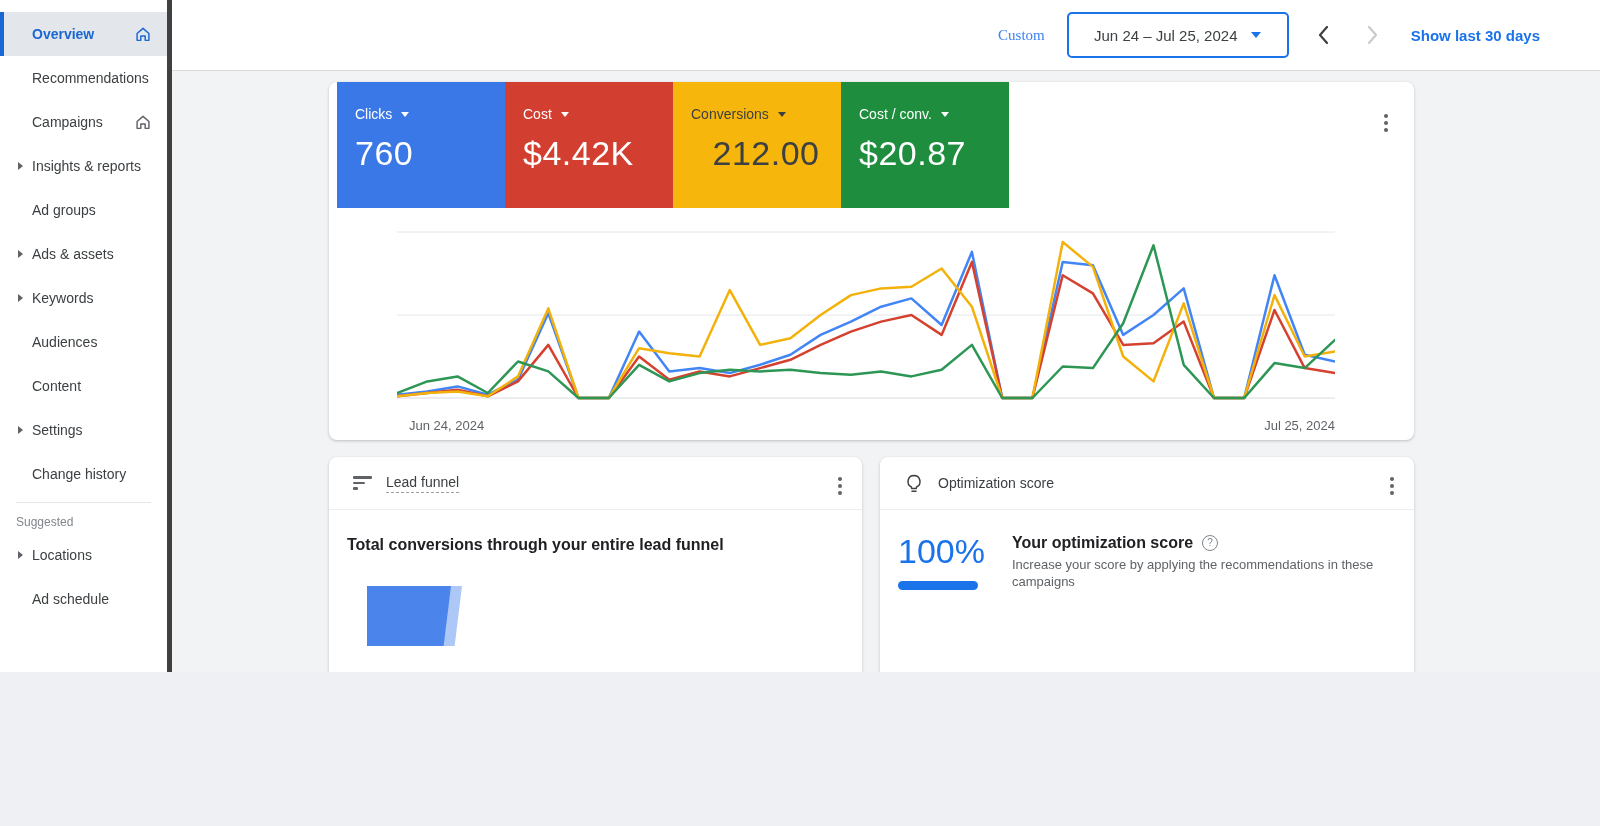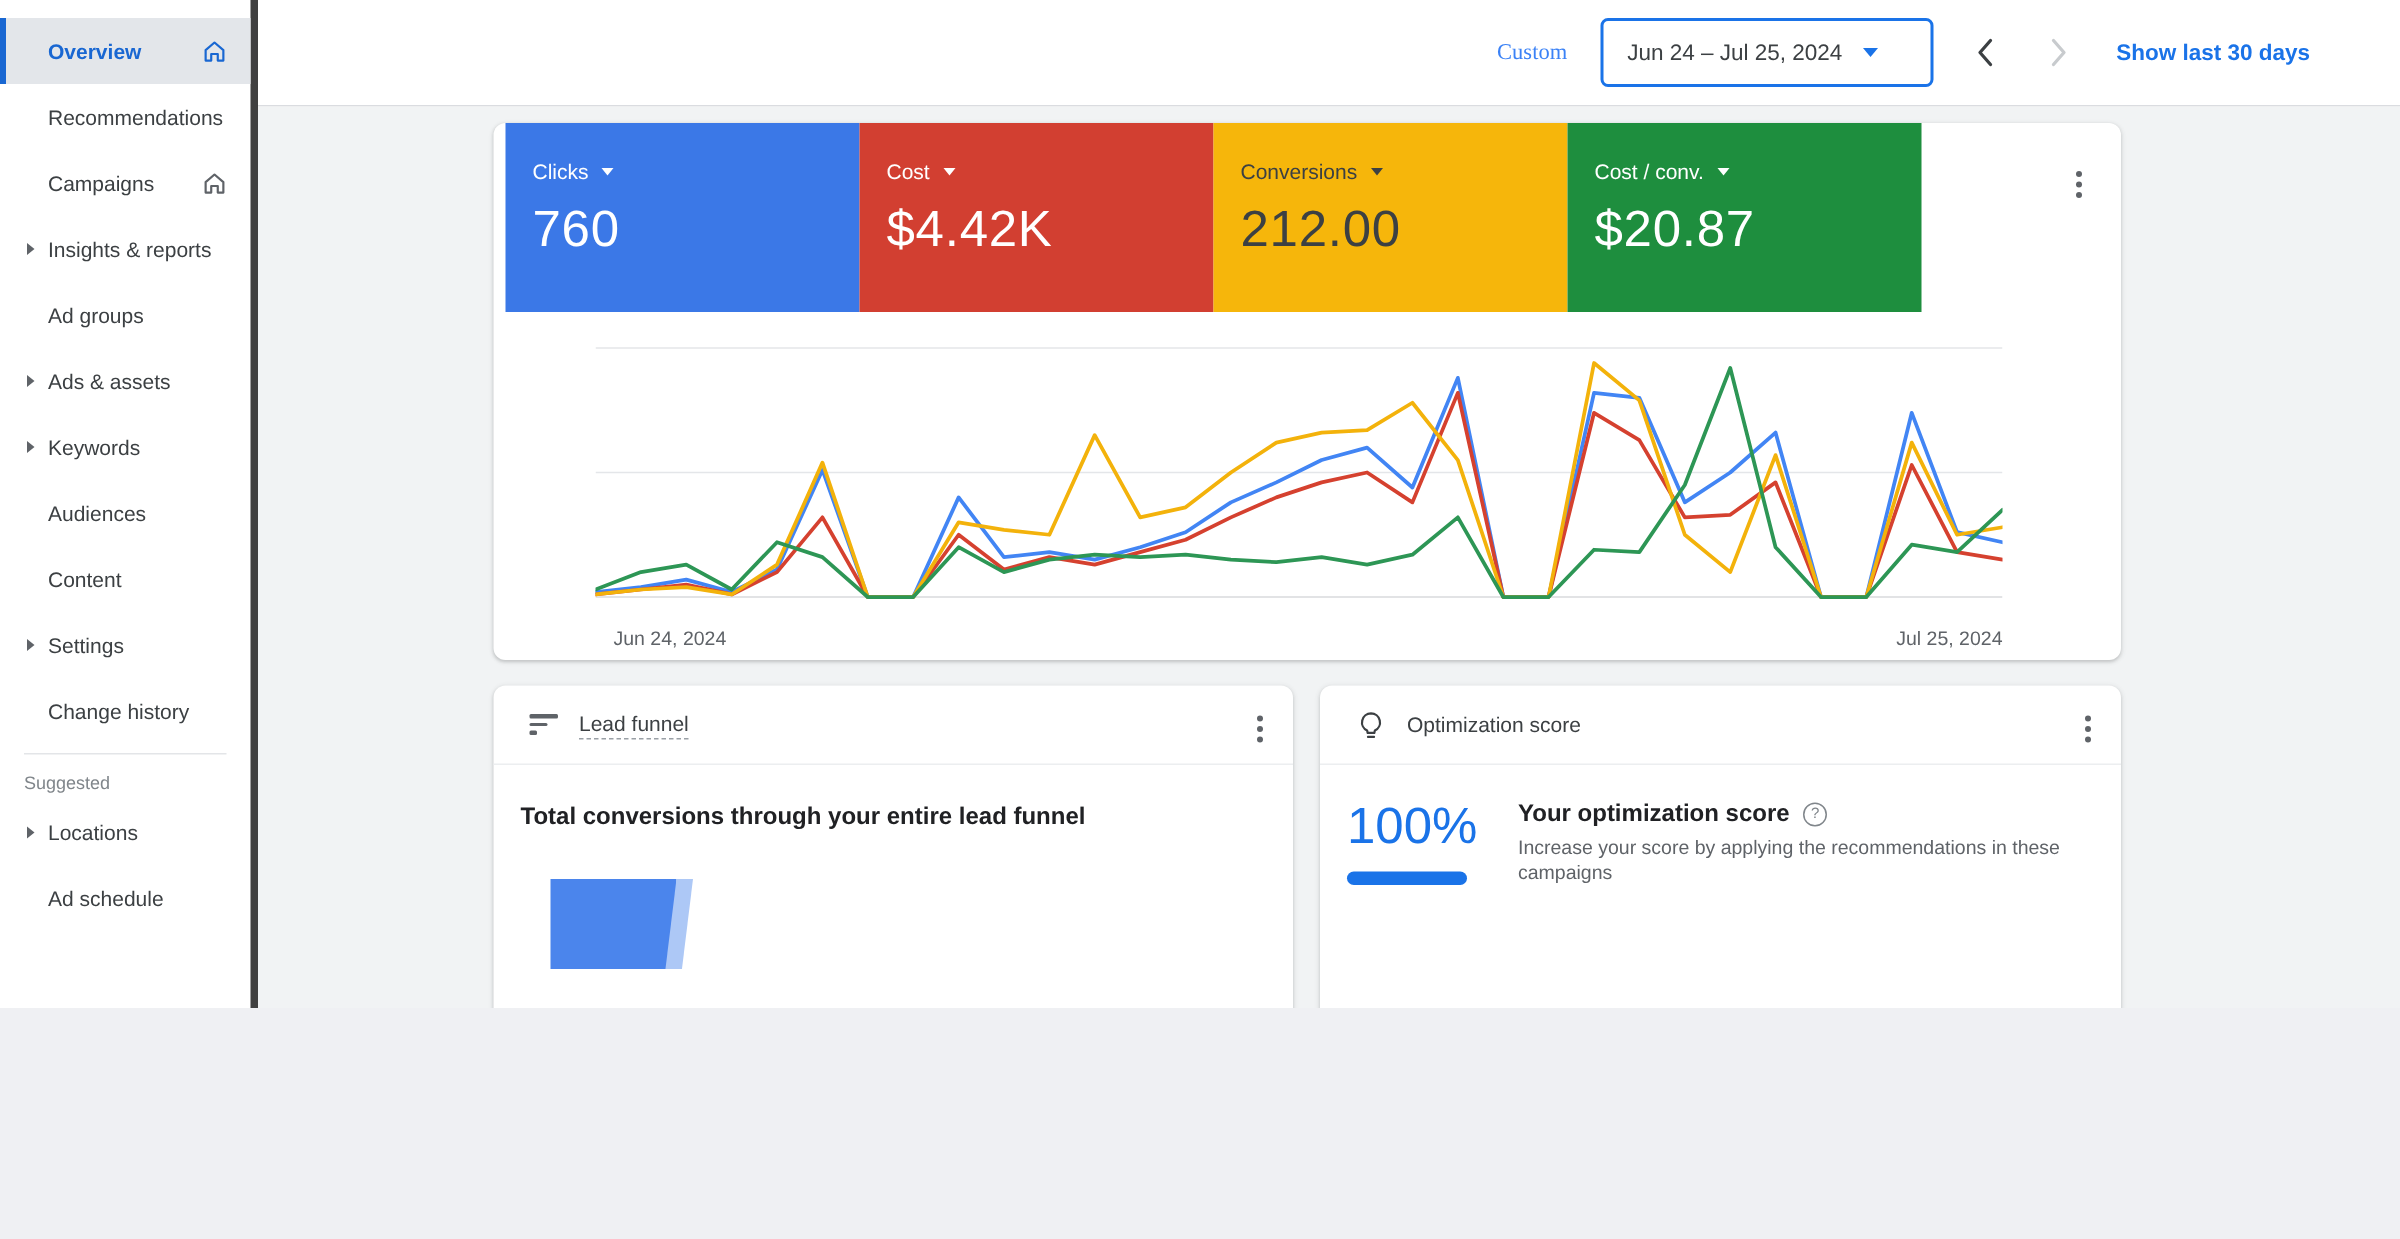--- a/index.html
+++ b/index.html
@@ -31,34 +31,34 @@
   .side-item.selected { background:#e3e6ea; color:#1967d2; font-weight:bold; }
   .side-item.selected::before { content:""; position:absolute; left:0; top:0; bottom:0; width:4px; background:#1967d2; }
   .side-item.selected svg.home { color:#1967d2; }
   .side-divider { height:1px; background:#e3e5e8; margin:6px 16px 2px 16px; }
   .side-section { font-size:12px; color:#80868b; padding:10px 0 4px 16px; }
 
   
   .main { flex:1 1 auto; display:flex; flex-direction:column; min-width:0; }
   .datebar { height:71px; background:#fff; border-bottom:1px solid #dadce0; box-shadow:0 1px 2px rgba(0,0,0,.05); display:flex; align-items:center; justify-content:flex-end; padding-right:60px; gap:22px; flex:0 0 auto; }
   .custom-label { font-size:15px; color:#3b82f6;font-family:Liberation Serif, serif; }
-  .date-box { height:46px; min-width:222px; border:2px solid #1a73e8; border-radius:5px; display:flex; align-items:center; gap:14px; padding:0 16px; font-size:15px; color:#3c4043; background:#fff; cursor:pointer; }
+  .date-box { height:46px; min-width:222px; border:2px solid #1a73e8; border-radius:5px; display:flex; align-items:center; justify-content:center; gap:14px; padding:0 16px; font-size:15px; color:#3c4043; background:#fff; cursor:pointer; }
   .date-caret { width:0; height:0; border-top:6px solid #1a73e8; border-left:5px solid transparent; border-right:5px solid transparent; }
   .nav-chevron { width:26px; height:26px; display:flex; align-items:center; justify-content:center; cursor:pointer; color:#3c4043; }
   .nav-chevron.disabled { color:#c8cbce; cursor:default; }
   .show-last { font-size:15px; font-weight:bold; color:#1a73e8; cursor:pointer; margin-left:4px; }
 
   
   .canvas { flex:1 1 auto; background:#f1f3f4; position:relative; overflow:hidden; }
   .card { position:absolute; background:#fff; border-radius:8px; box-shadow:0 1px 2px rgba(60,64,67,.18), 0 1px 3px 1px rgba(60,64,67,.08); }
 
   
   .chart-card { left:157px; top:11px; width:1085px; height:358px; }
   .metric-band { position:absolute; left:8px; top:0; display:flex; }
-  .metric-seg { width:236px; height:126px; padding:24px 0 0 18px; cursor:pointer; }
+  .metric-seg { width:168px; height:126px; padding:24px 0 0 18px; cursor:pointer; }
   .m-label { font-size:14px; display:flex; align-items:center; }
   .caret { width:0; height:0; border-top:5px solid currentColor; border-left:4.5px solid transparent; border-right:4.5px solid transparent; margin-left:9px; display:inline-block; }
   .m-value { font-size:34px; margin-top:12px; letter-spacing:.5px; }
   .dots { position:absolute; display:flex; flex-direction:column; gap:3px; padding:6px; cursor:pointer; }
   .dots .dot { width:4px; height:4px; border-radius:50%; background:#5f6368; }
   .chart-card .dots { right:20px; top:26px; }
   .trend-svg { position:absolute; left:68px; top:134px; }
   .x-labels { position:absolute; left:68px; top:336px; width:938px; display:flex; justify-content:space-between; font-size:13px; color:#5f6368; }
   .x-labels span:first-child { margin-left:12px; }
 
@@ -193,21 +193,21 @@
         <div class="card chart-card">
           <div class="metric-band">
               <div class="metric-seg" style="background: rgb(59, 120, 231); color: rgb(255, 255, 255);">
                 <div class="m-label">Clicks<span class="caret"></span></div>
                 <div class="m-value">760</div>
               </div>
               <div class="metric-seg" style="background: rgb(210, 63, 49); color: rgb(255, 255, 255);">
                 <div class="m-label">Cost<span class="caret"></span></div>
                 <div class="m-value">$4.42K</div>
               </div>
-              <div class="metric-seg" style="background: rgb(246, 182, 11); color: rgb(60, 64, 67);">
+              <div class="metric-seg" style="background: rgb(246, 182, 11); color: rgb(60, 64, 67); text-align: center;">
                 <div class="m-label">Conversions<span class="caret"></span></div>
                 <div class="m-value">212.00</div>
               </div>
               <div class="metric-seg" style="background: rgb(30, 142, 62); color: rgb(255, 255, 255);">
                 <div class="m-label">Cost / conv.<span class="caret"></span></div>
                 <div class="m-value">$20.87</div>
               </div>
             </div>
           <div class="dots">
               <span class="dot"></span>

